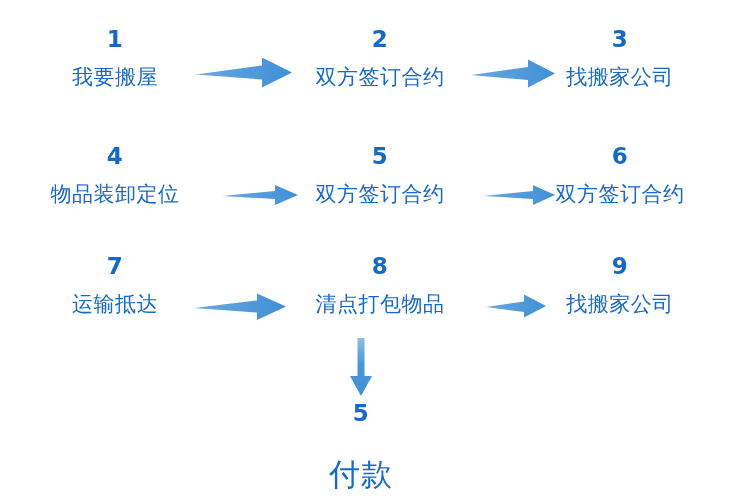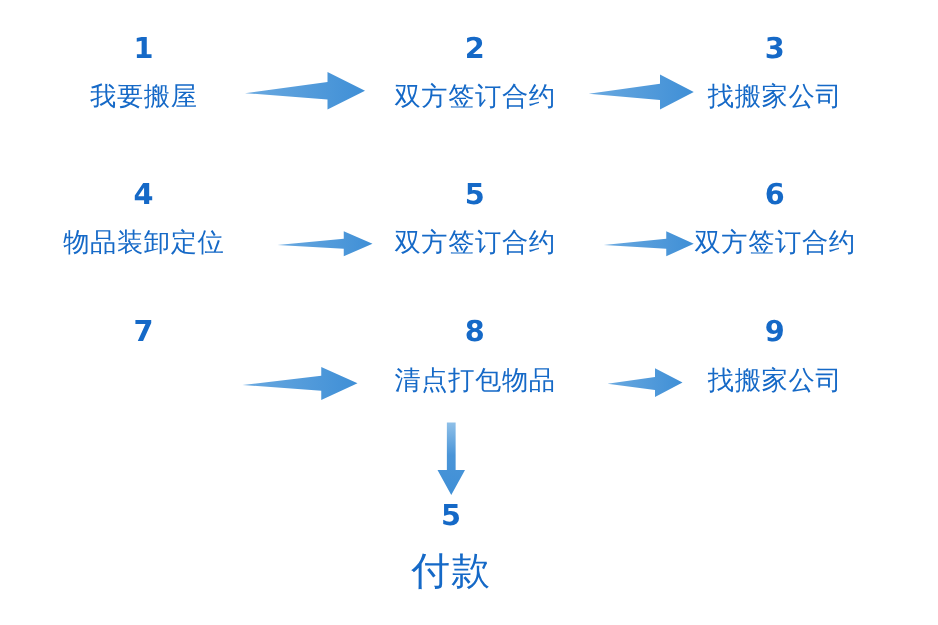--- a/index.html
+++ b/index.html
@@ -36,21 +36,21 @@
   .step-label {
     font-size: 21px;
     font-weight: normal;
     color: #1569c7;
     line-height: 1;
     margin-top: 16px;
     letter-spacing: 0.5px;
   }
   .step-final .step-label {
     font-size: 31px;
-    margin-top: 17px;
+    margin-top: 34px;
     letter-spacing: 1px;
   }
   .arrow {
     position: absolute;
   }
   .arrow svg {
     display: block;
     overflow: visible;
   }
 </style>
@@ -132,20 +132,21 @@
     </svg>
   </div>
 
   <div class="step" style="left:620px; top:145px;">
     <div class="step-number">6</div>
     <div class="step-label">双方签订合约</div>
   </div>
 
   <div class="step" style="left:115px; top:255px;">
     <div class="step-number">7</div>
+    <div class="step-label">运输抵达</div>
   </div>
 
   <div class="arrow" style="left:194px; top:293px;">
     <svg width="92" height="28" viewBox="0 0 92 28" xmlns="http://www.w3.org/2000/svg">
       <defs>
         <linearGradient id="ag5" x1="0" y1="0" x2="1" y2="0">
           <stop offset="0%" stop-color="#6aa9e0"></stop>
           <stop offset="100%" stop-color="#3f8fd6"></stop>
         </linearGradient>
       </defs>

